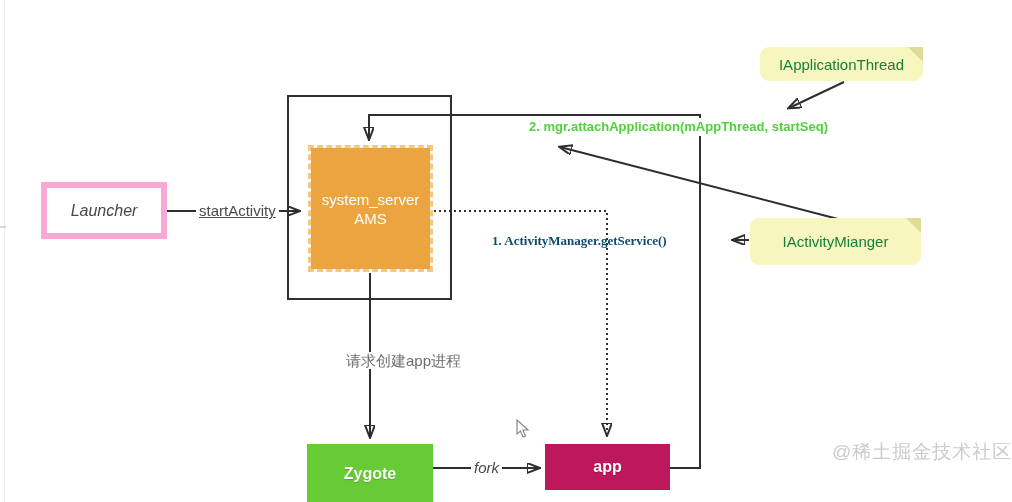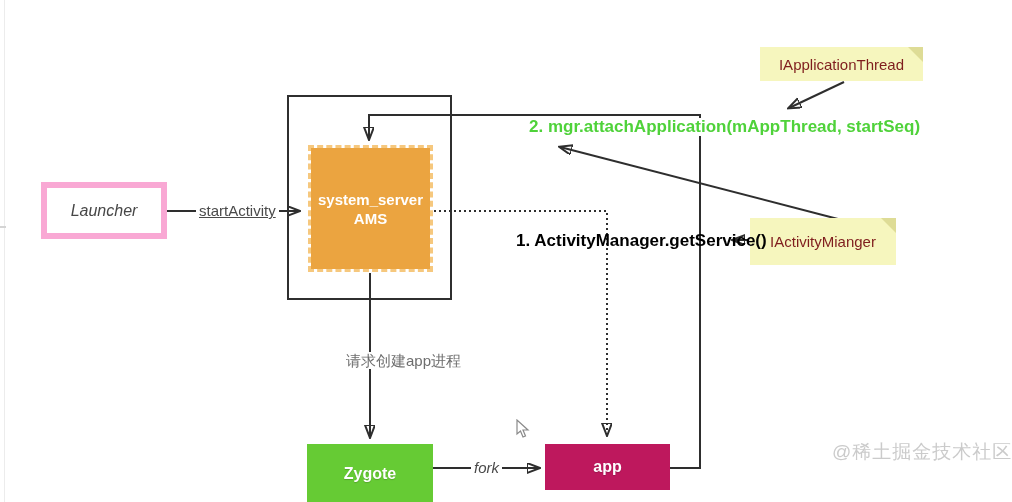--- a/index.html
+++ b/index.html
@@ -21,53 +21,53 @@
   }
   .outer-box{
     left:287px;top:95px;width:165px;height:205px;
     border:2px solid #2f2f2f;background:transparent;
   }
   .ams{
     left:308px;top:145px;width:125px;height:127px;
     background:#eba440;background-clip:padding-box;
     border:3px dashed #f4c higher;
     border:3px dashed #f6c87e;
-    color:#ffffff;font-size:15px;font-weight:700;line-height:19px;
+    color:#ffffff;font-size:15px;font-weight:400;line-height:19px;
     flex-direction:column;
   }
   .zygote{
     left:307px;top:444px;width:126px;height:60px;
     background:#66cb34;color:#fff;font-size:16px;font-weight:bold;
     text-shadow:0 1px 1px rgba(0,0,0,0.18);
   }
   .app{
     left:545px;top:444px;width:125px;height:46px;
     background:#be185d;color:#fff;font-size:16px;font-weight:bold;
     text-shadow:0 1px 1px rgba(0,0,0,0.18);
   }
   .note{
     position:absolute;box-sizing:border-box;background:#f6f6be;
     display:flex;align-items:center;justify-content:center;
-    color:#7f1d1d;font-size:15px;
+    color:#15803d;font-size:15px;border-radius:9px;
   }
   .note .fold{position:absolute;top:0;right:0;width:15px;height:15px;}
   .note1{left:760px;top:47px;width:163px;height:34px;}
-  .note2{left:750px;top:218px;width:146px;height:47px;}
+  .note2{left:750px;top:218px;width:171px;height:47px;}
 
   .edge-label{
     position:absolute;font-size:15px;color:#4a4a4a;background:#fff;
     padding:0 3px;white-space:nowrap;line-height:17px;
   }
   .lbl-start{left:196px;top:202px;text-decoration:underline;}
   .lbl-fork{left:471px;top:459px;font-style:italic;}
   .lbl-create{left:315px;top:352px;color:#6e6e6e;background:#fff;margin-left:28px;}
 
-  .annotation{position:absolute;font-size:17px;font-weight:bold;white-space:nowrap;line-height:18px;}
+  .annotation{position:absolute;font-size:13px;font-weight:bold;white-space:nowrap;line-height:18px;}
   .step2{left:527px;top:118px;color:#4fd23a;background:#fff;padding:0 2px;}
-  .step1{left:516px;top:232px;color:#000000;background:transparent;}
+  .step1{left:492px;top:232px;color:#0c4a6e;background:transparent;font-family:Liberation Serif, serif;}
 
   .watermark{
     position:absolute;left:832px;top:439px;font-size:19px;color:#cbcbcb;
     white-space:nowrap;letter-spacing:1px;
   }
   .cursor{position:absolute;left:516px;top:419px;}
 </style>
 </head>
 <body>
 

